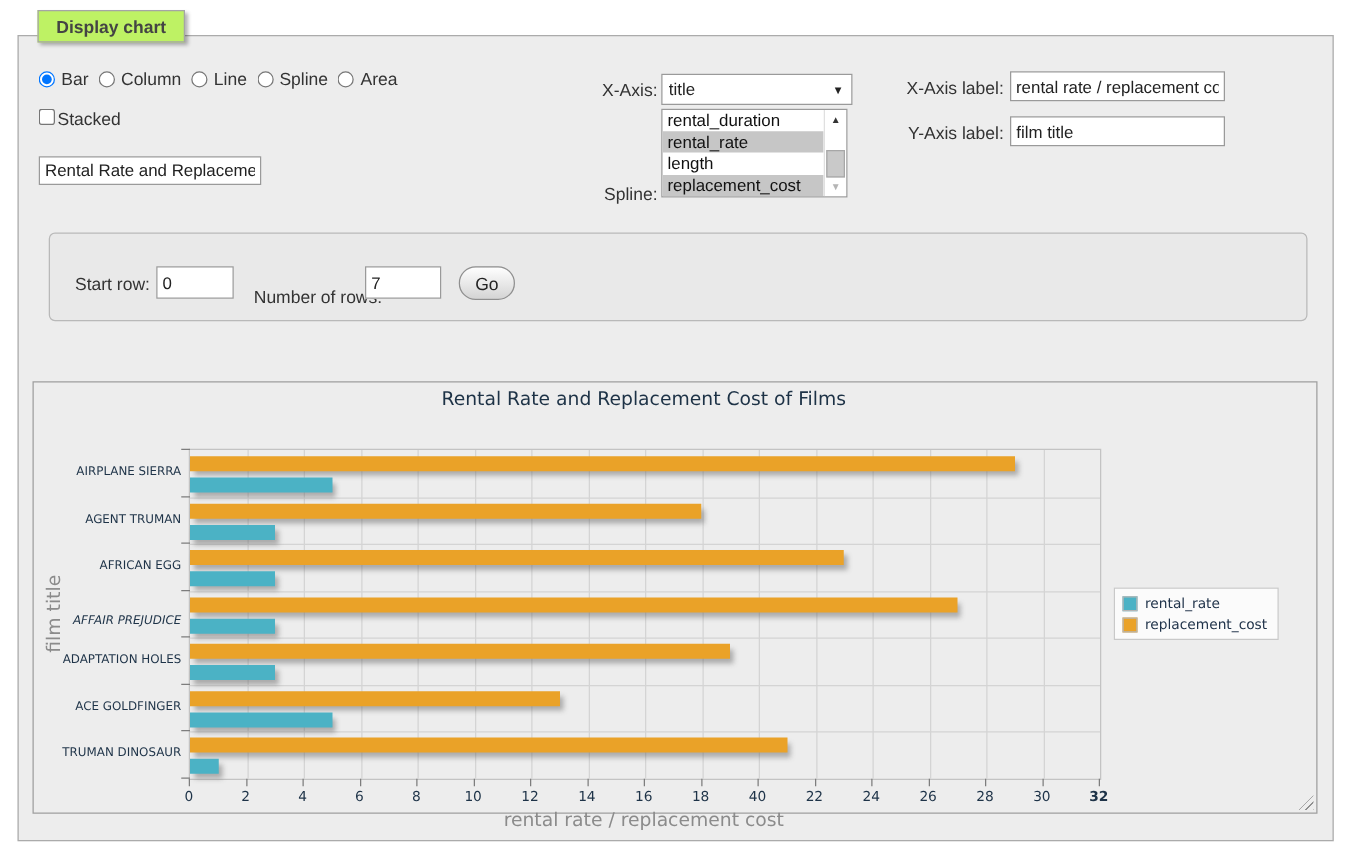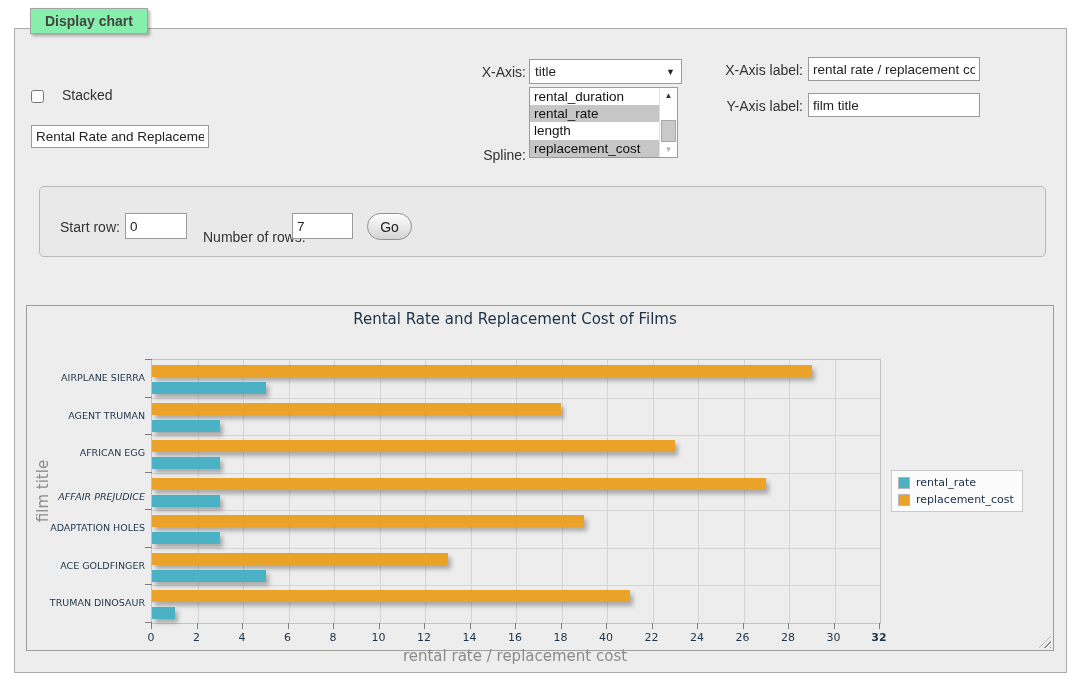--- a/index.html
+++ b/index.html
@@ -2,28 +2,28 @@
 <html><head>
 <meta charset="utf-8">
 <style>
   html,body{margin:0;padding:0;background:#ffffff;}
   .page{position:relative;width:1081px;height:681px;background:#ffffff;
         font-family:"Liberation Sans",sans-serif;font-size:14px;color:#333;overflow:hidden;}
 
   
   .fieldset{position:absolute;left:14px;top:28px;width:1051px;height:643px;
             border:1px solid #ababab;background:#ededed;}
-  .fs-legend{position:absolute;left:15px;top:-21px;background:#86efac;border:1px solid #a5a5a5;
+  .fs-legend{position:absolute;left:15px;top:-21px;background:#bef264;border:1px solid #a5a5a5;
              padding:4px 14px;font-weight:bold;font-size:14px;color:#444;
              box-shadow:2px 2px 3px rgba(0,0,0,0.3);}
 
   
   .radio-row{position:absolute;left:16px;top:26px;display:flex;align-items:center;gap:2px;}
   .radio-row label{display:flex;align-items:center;margin-right:6px;gap:3px;}
-  .stacked-row{position:absolute;left:16px;top:58px;display:flex;align-items:flex-end;gap:16px;}
+  .stacked-row{position:absolute;left:16px;top:58px;display:flex;align-items:flex-start;gap:0;}
   input[type=radio],input[type=checkbox]{margin:0 2px 0 0;}
   .txt{border:1px solid #9a9a9a;background:#fff;font-family:"Liberation Sans",sans-serif;
        font-size:13.5px;color:#222;padding:2px 4px;box-sizing:border-box;}
   .title-input{position:absolute;left:16px;top:96px;width:178px;height:23px;}
   .lbl{position:absolute;color:#333;}
   .r{text-align:right;}
   .xaxis-lbl{left:442px;top:35px;width:69px;}
   .series-lbl{left:442px;top:118px;width:69px;}
   .fakesel{position:absolute;left:514px;top:30px;width:153px;height:25px;background:#fff;
            border:1px solid #9a9a9a;box-sizing:border-box;display:flex;align-items:center;
@@ -85,20 +85,42 @@
         background:repeating-linear-gradient(135deg,#8f8f8f 0 1px,transparent 1px 4px);
         clip-path:polygon(100% 0,100% 100%,0 100%);cursor:se-resize;}
 </style>
 </head>
 <body>
 
 <div class="page">
   <div class="fieldset">
     <div class="fs-legend">Display chart</div>
 
+    <div class="radio-row">
+        <label>
+          <input type="radio" name="ctype" checked="" style="">
+          <span>Bar</span>
+        </label>
+        <label>
+          <input type="radio" name="ctype" style="">
+          <span>Column</span>
+        </label>
+        <label>
+          <input type="radio" name="ctype" style="">
+          <span>Line</span>
+        </label>
+        <label>
+          <input type="radio" name="ctype" style="">
+          <span>Spline</span>
+        </label>
+        <label>
+          <input type="radio" name="ctype" style="">
+          <span>Area</span>
+        </label>
+      </div>
 
     <label class="stacked-row">
       <input type="checkbox" style="">
       <span>Stacked</span>
     </label>
 
     <input class="txt title-input" value="Rental Rate and Replacement Cost of Films" style="">
 
     <span class="lbl r xaxis-lbl">X-Axis:</span>
     <div class="fakesel">

